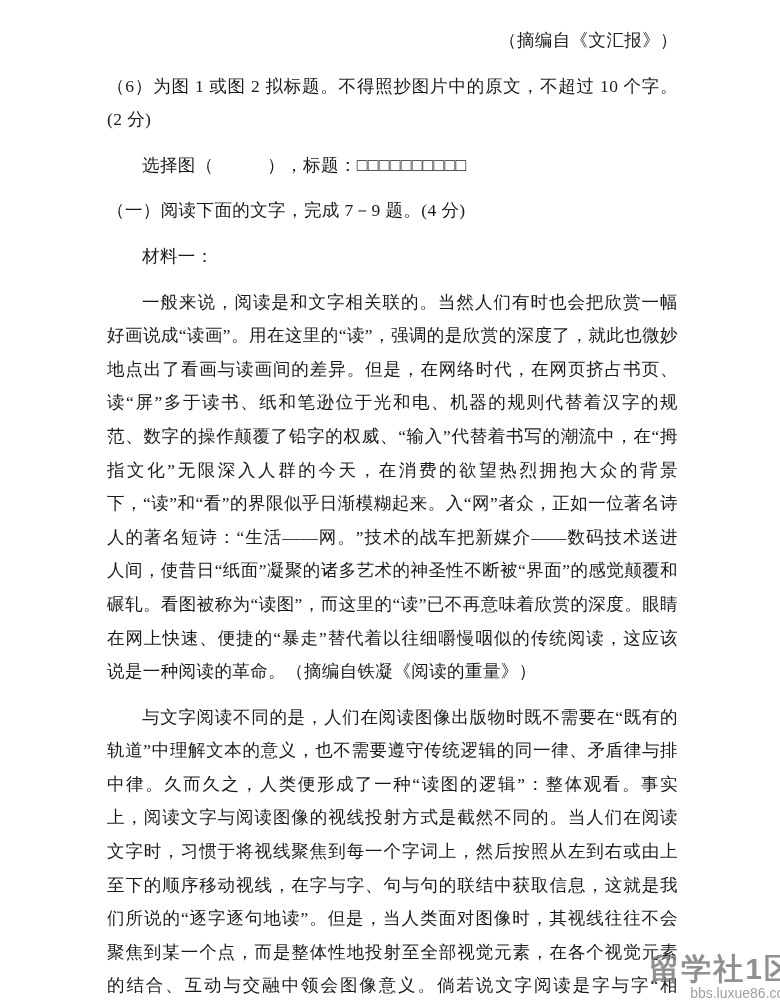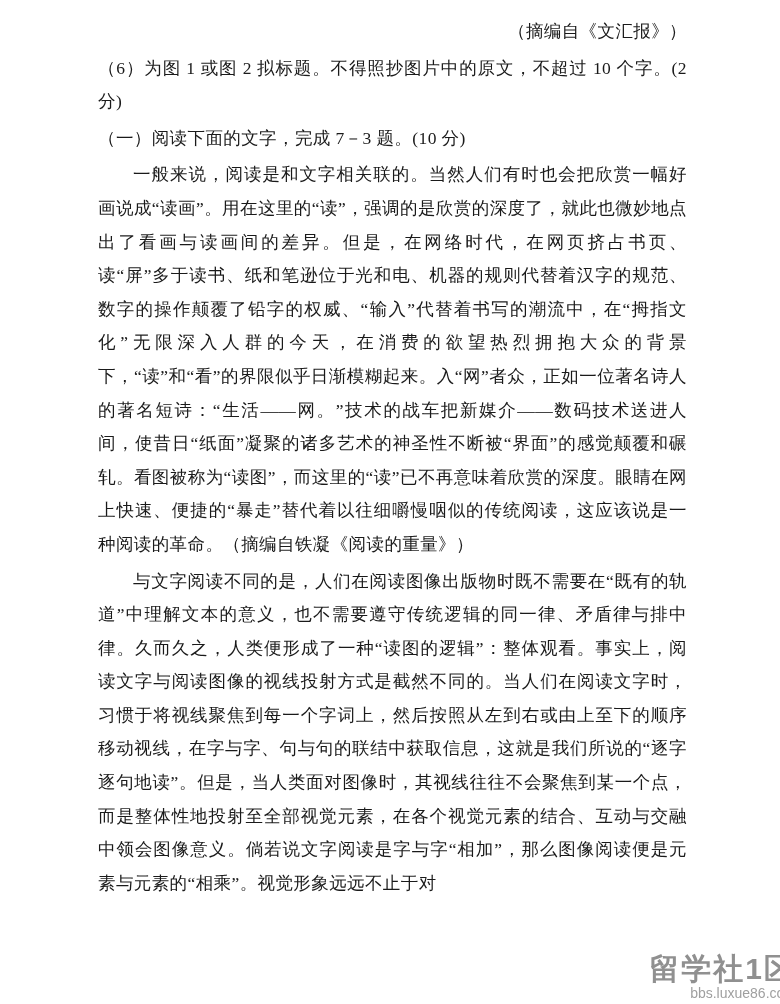--- a/index.html
+++ b/index.html
@@ -8,21 +8,21 @@
     width: 780px;
     height: 1004px;
     background: #ffffff;
     overflow: hidden;
     font-family: "Liberation Serif", "DejaVu Serif", serif;
     color: #1a1a1a;
     box-sizing: border-box;
     padding: 12px 90px 0 95px;
   }
   .page p {
-    margin: 3px;
+    margin: 12px;
     font-size: 17.5px;
     line-height: 33.6px;
     text-align: justify;
     letter-spacing: 0.4px;
     word-break: break-all;
   }
   .align-right { text-align: right !important; }
   .indent-line { padding-left: 2em; }
   .ti-2 { text-indent: 2em; }
   .watermark {
@@ -51,25 +51,27 @@
 </style>
 </head>
 <body>
 
 <div class="page">
 
   <p class="align-right">（摘编自《文汇报》）</p>
 
   <p>（6）为图 1 或图 2 拟标题。不得照抄图片中的原文，不超过 10 个字。(2 分)</p>
 
+  <p class="indent-line">选择图（　　　），标题：□□□□□□□□□□</p>
 
 
 
-  <p>（一）阅读下面的文字，完成 7－3 题。(10 分)</p>
+  <p>（一）阅读下面的文字，完成 7－9 题。(4 分)</p>
 
+  <p class="ti-2">材料一：</p>
 
   <p class="ti-2">一般来说，阅读是和文字相关联的。当然人们有时也会把欣赏一幅好画说成“读画”。用在这里的“读”，强调的是欣赏的深度了，就此也微妙地点出了看画与读画间的差异。但是，在网络时代，在网页挤占书页、读“屏”多于读书、纸和笔逊位于光和电、机器的规则代替着汉字的规范、数字的操作颠覆了铅字的权威、“输入”代替着书写的潮流中，在“拇指文化”无限深入人群的今天，在消费的欲望热烈拥抱大众的背景下，“读”和“看”的界限似乎日渐模糊起来。入“网”者众，正如一位著名诗人的著名短诗：“生活——网。”技术的战车把新媒介——数码技术送进人间，使昔日“纸面”凝聚的诸多艺术的神圣性不断被“界面”的感觉颠覆和碾轧。看图被称为“读图”，而这里的“读”已不再意味着欣赏的深度。眼睛在网上快速、便捷的“暴走”替代着以往细嚼慢咽似的传统阅读，这应该说是一种阅读的革命。（摘编自铁凝《阅读的重量》）</p>
 
 
   <p class="ti-2">与文字阅读不同的是，人们在阅读图像出版物时既不需要在“既有的轨道”中理解文本的意义，也不需要遵守传统逻辑的同一律、矛盾律与排中律。久而久之，人类便形成了一种“读图的逻辑”：整体观看。事实上，阅读文字与阅读图像的视线投射方式是截然不同的。当人们在阅读文字时，习惯于将视线聚焦到每一个字词上，然后按照从左到右或由上至下的顺序移动视线，在字与字、句与句的联结中获取信息，这就是我们所说的“逐字逐句地读”。但是，当人类面对图像时，其视线往往不会聚焦到某一个点，而是整体性地投射至全部视觉元素，在各个视觉元素的结合、互动与交融中领会图像意义。倘若说文字阅读是字与字“相加”，那么图像阅读便是元素与元素的“相乘”。视觉形象远远不止于对</p>
 
   <div class="watermark">
     <div class="wm-logo">留学社1区</div>
     <div class="wm-url">bbs.luxue86.com</div>
   </div>

